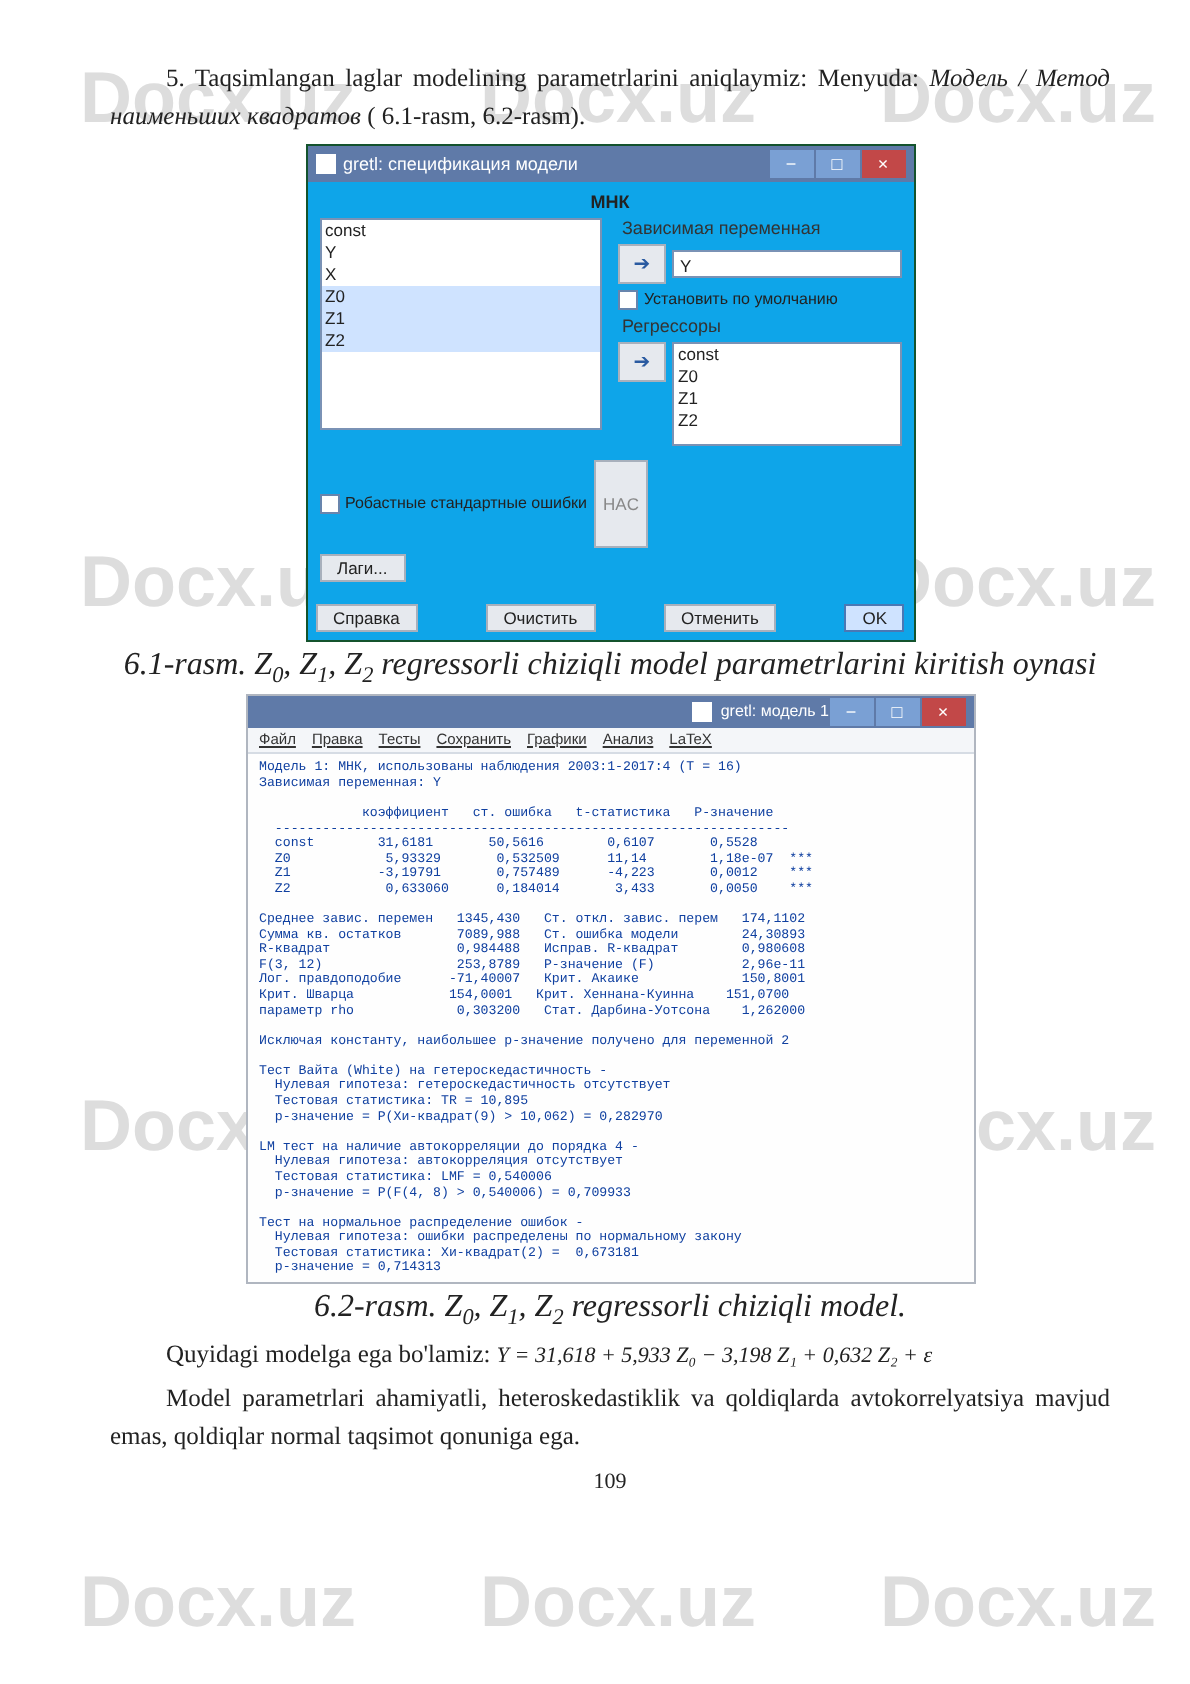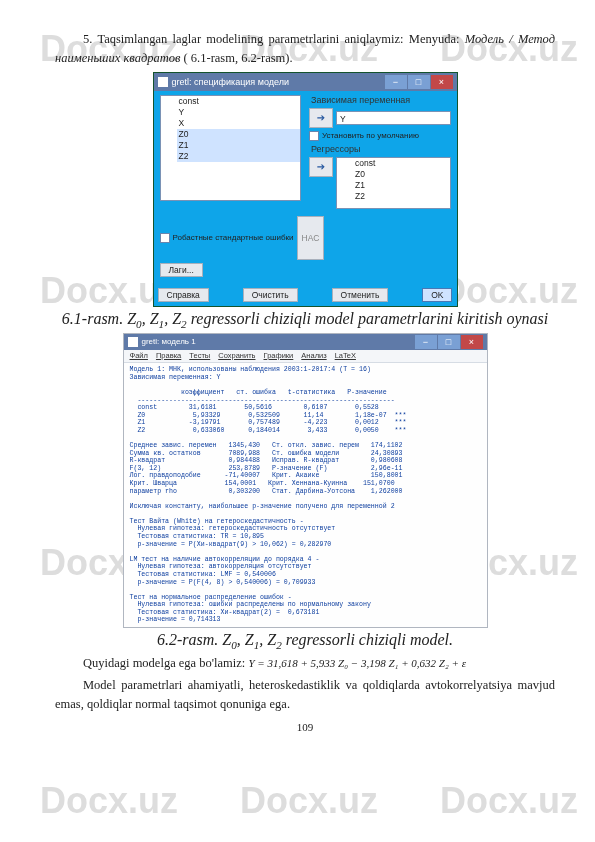--- a/index.html
+++ b/index.html
@@ -75,21 +75,21 @@
     .d1-left { flex: 1; }
     .d1-right { flex: 1; }
     .d1-label { font-size: 9px; margin: 0 0 1px 2px; color: #333; }
     .d1-listbox {
       background: #fff;
       border: 1px solid #7a92b5;
       height: 68px;
       font-size: 8.5px;
       overflow: hidden;
     }
-    .d1-listbox div { padding: 0 2px; line-height: 11px; margin-left: 16px; }
+    .d1-listbox div { padding: 0 2px; line-height: 11px; }
     .d1-listbox .sel { background: #cfe3ff; }
     .d1-input { background: #fff; border: 1px solid #7a92b5; height: 14px; font-size: 8.5px; padding: 0 3px; line-height: 14px; }
     .d1-arrowbtn {
       width: 24px; height: 20px;
       background: #e6e9ee;
       border: 1px solid #a8b0bc;
       display: flex; align-items: center; justify-content: center;
       font-size: 10px; color: #2a5aa0;
     }
     .d1-row { display: flex; align-items: center; gap: 3px; margin: 3px 0; }
@@ -110,23 +110,23 @@
     .dialog2 {
       width: 365px;
       margin: 1px auto 2px auto;
       background: #fefefe;
       border: 1px solid #b0b6c0;
       font-family: 'Courier New', monospace;
       font-size: 6.6px;
       line-height: 1.15;
     }
     .titlebar2 {
-      display: flex; align-items: center; justify-content: space-between;
+      display: flex; align-items: center; justify-content: flex-end;
       background: #5f7aa8; color: #fff; height: 16px; padding: 0 4px;
-      font-family: Tahoma, Arial, sans-serif; font-size: 8px; gap: 24px;
+      font-family: Tahoma, Arial, sans-serif; font-size: 8px;
     }
     .menubar { display: flex; gap: 8px; padding: 2px 6px; font-family: Tahoma, Arial, sans-serif; font-size: 7.5px; border-bottom: 1px solid #d6dce4; background: #f4f6f9; }
     .menubar span { text-decoration: underline; color: #333; }
     .d2-body { padding: 3px 6px; color: #222; }
     .d2-body .blue { color: #1040a0; }
     .d2-body pre { font-family: inherit; white-space: pre; }
     .d2-wrap { position: relative; }
 
     .para2 {
       text-align: justify;
@@ -167,20 +167,21 @@
         <span class="logo-sq"></span>
         <span>gretl: спецификация модели</span>
       </div>
       <div class="controls">
         <div class="tbtn">−</div>
         <div class="tbtn">□</div>
         <div class="tbtn close">×</div>
       </div>
     </div>
     <div class="d1-body">
+      <div style="text-align:center; font-weight:bold; font-size:9px; margin:1px 0 3px 0;">МНК</div>
       <div class="d1-cols">
         <div class="d1-left">
           <div class="d1-listbox" style="height:106px;">
             <div>const</div>
             <div>Y</div>
             <div>X</div>
             <div class="sel">Z0</div>
             <div class="sel">Z1</div>
             <div class="sel">Z2</div>
           </div>

